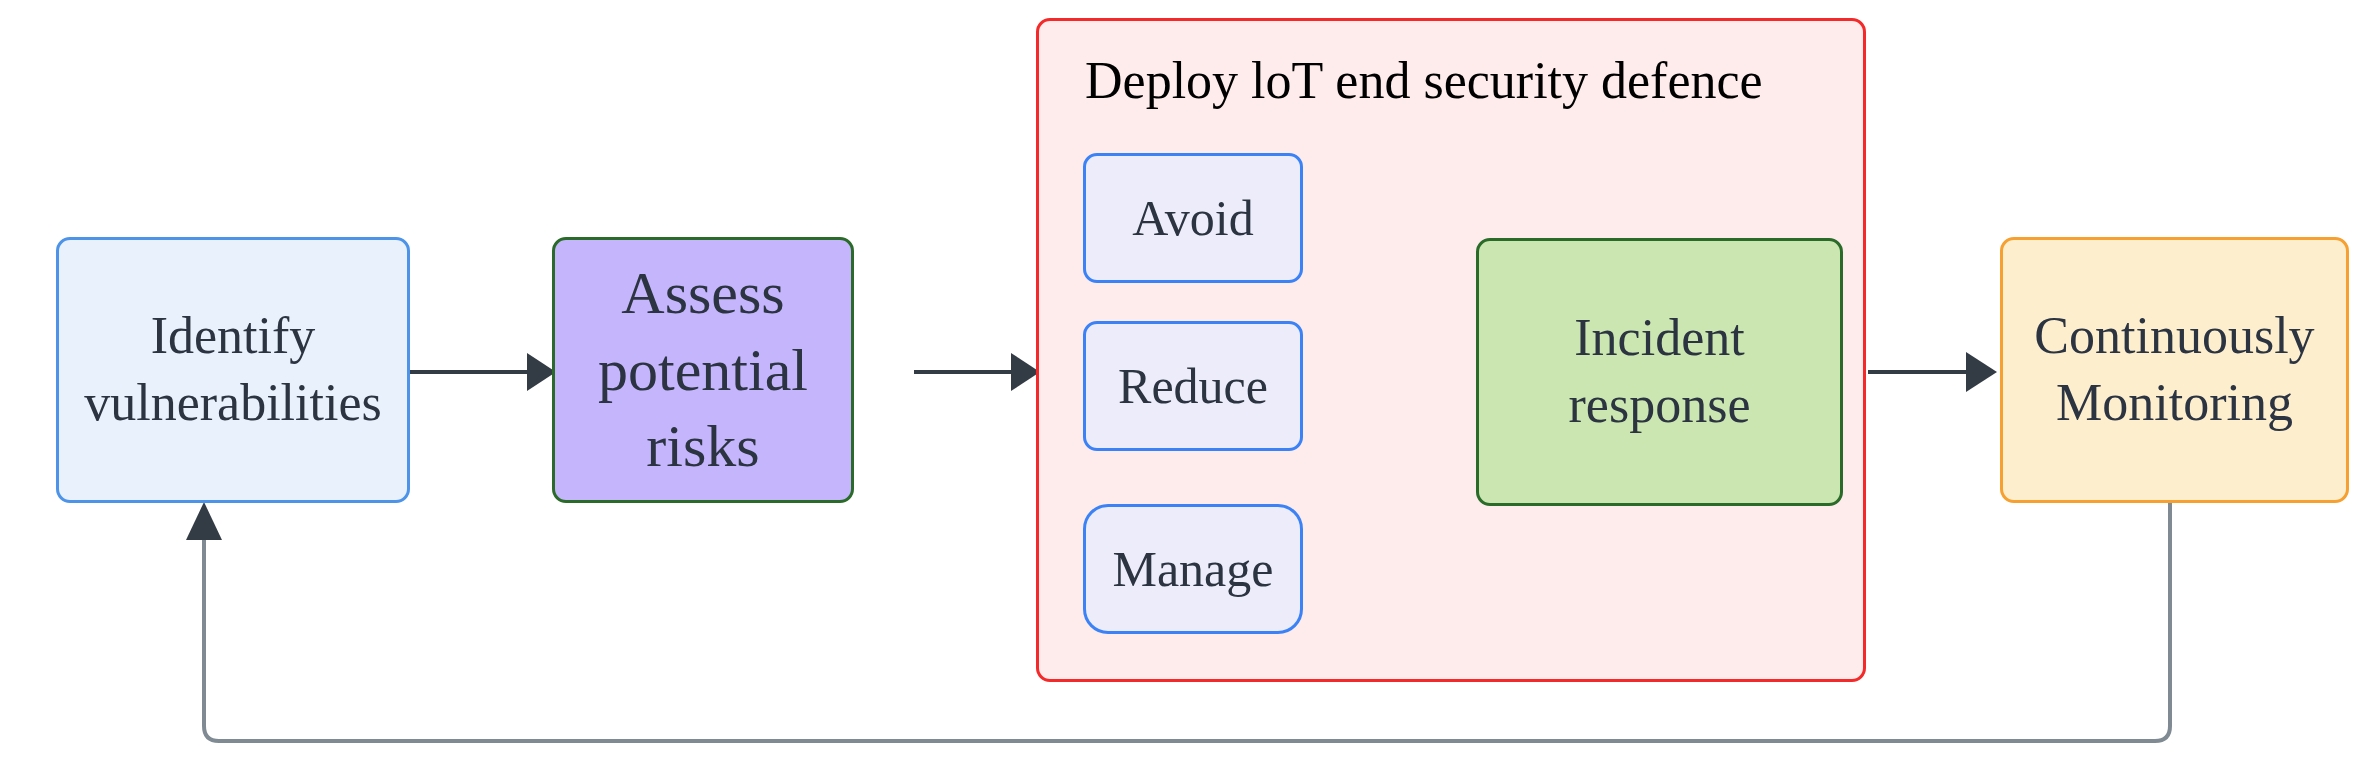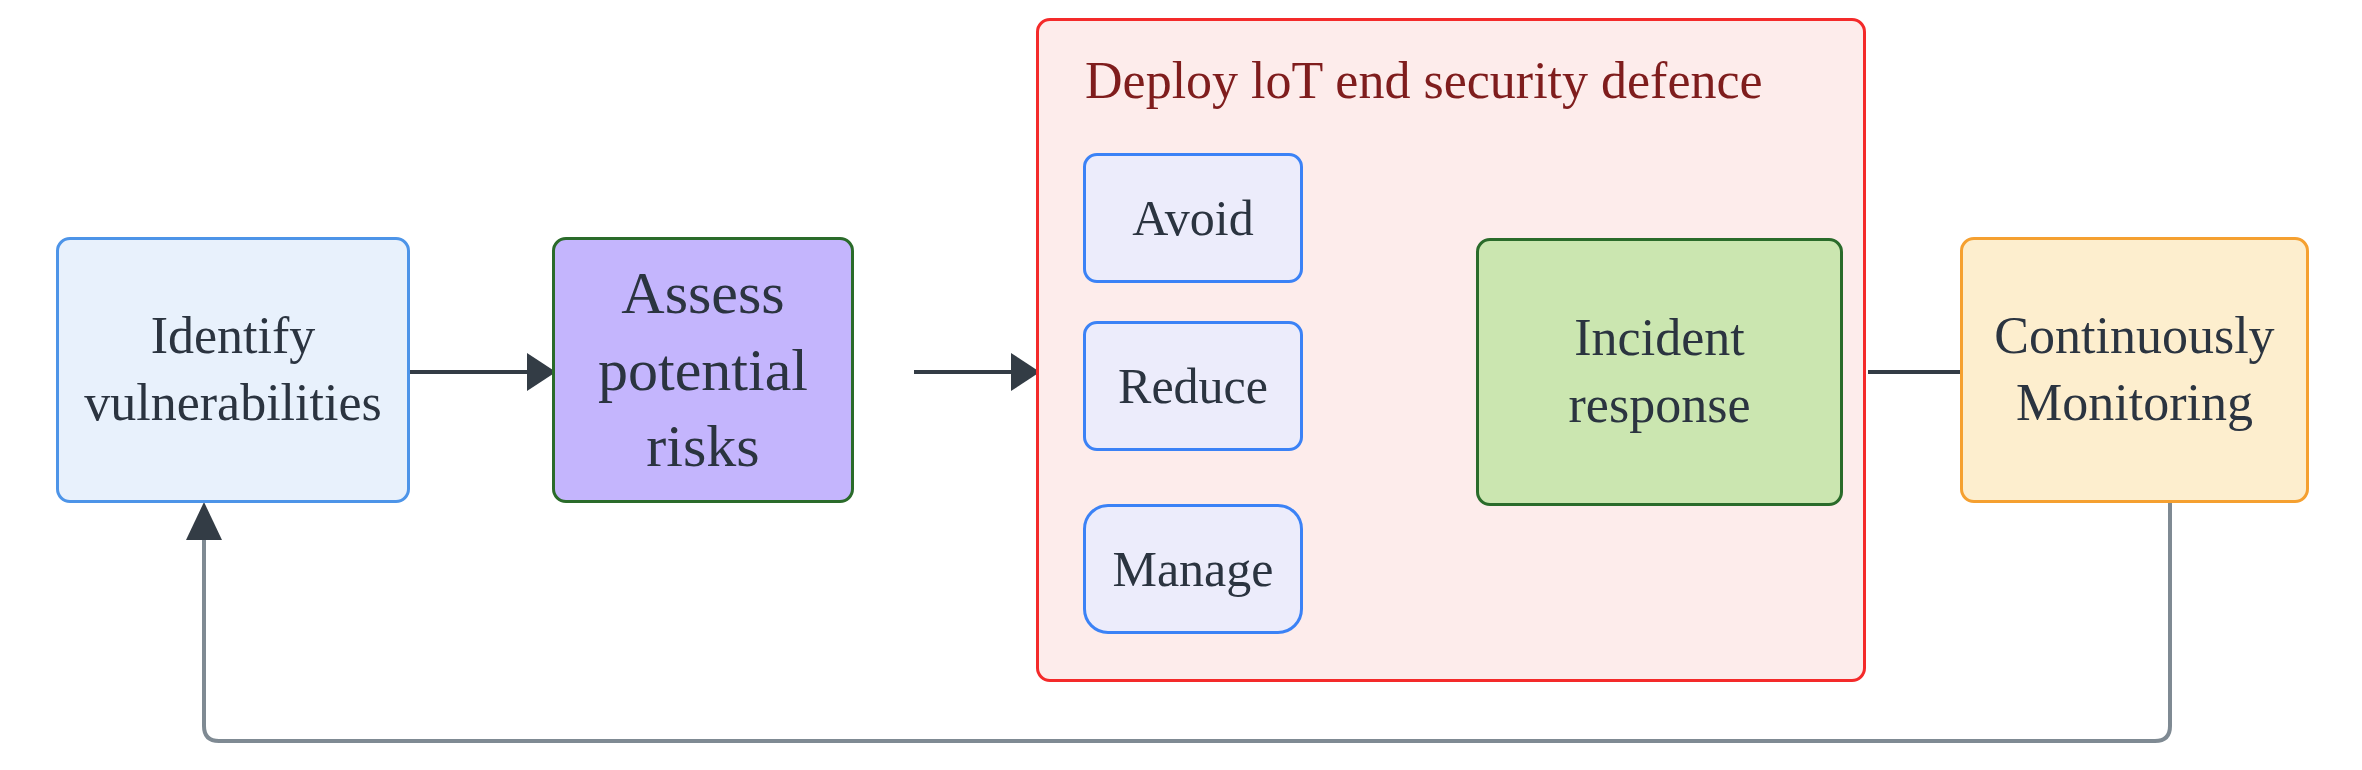--- a/index.html
+++ b/index.html
@@ -49,21 +49,21 @@
     left: 1036px; top: 18px; width: 830px; height: 664px;
     box-sizing: border-box;
     background: #fdeceb;
     border: 3px solid #f42a2a;
     border-radius: 14px;
   }
   .group-title {
     position: absolute;
     left: 46px; top: 30px;
     font-size: 52px;
-    color: #7f1d1d;
+    color: #000000;
     white-space: nowrap;
   }
   .node-sub {
     width: 220px; height: 130px;
     background: #ececfb;
     border: 3px solid #3b82f6;
     border-radius: 14px;
     font-size: 50px;
     left: 44px;
   }
@@ -72,21 +72,21 @@
   .node-manage { top: 483px; border-radius: 25px; }
 
   .node-incident {
     left: 437px; top: 217px; width: 367px; height: 268px;
     background: #cbe6b0;
     border: 3px solid #2a6b2a;
     border-radius: 14px;
     font-size: 52px;
   }
   .node-monitor {
-    left: 1960px; top: 237px; width: 349px; height: 266px;
+    left: 2000px; top: 237px; width: 349px; height: 266px;
     background: #fdeece;
     border: 3px solid #f5a030;
     font-size: 52px;
   }
 
   
   .edge-svg {
     position: absolute;
     left: 0; top: 0;
     width: 2362px; height: 770px;

